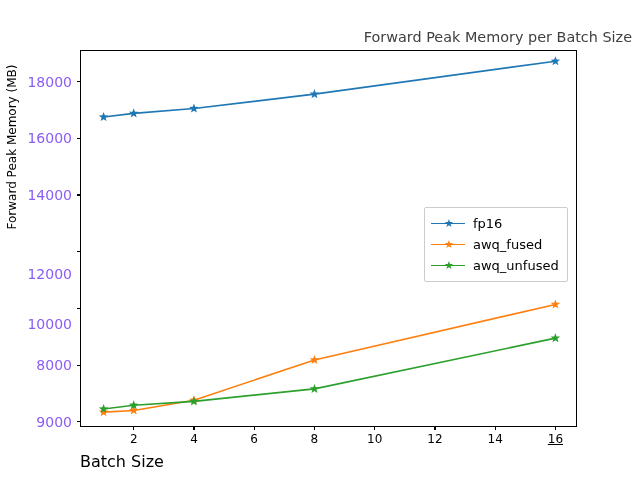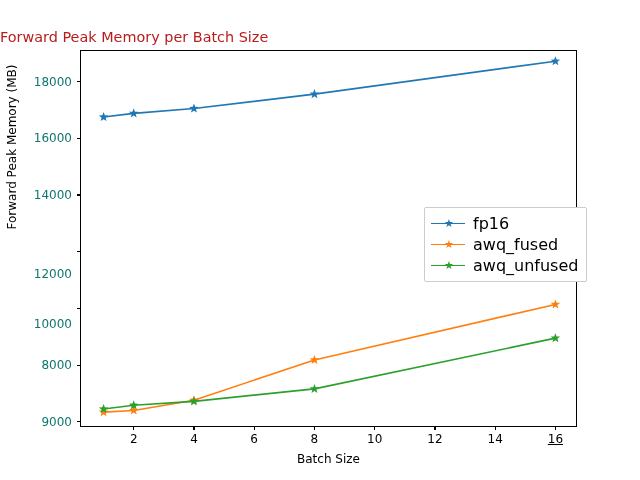--- a/index.html
+++ b/index.html
@@ -8,23 +8,23 @@
     background:#ffffff;
     font-family:"DejaVu Sans", sans-serif;
     overflow:hidden;
   }
   #figure{position:relative;width:640px;height:480px;}
 
   
   #chart-title{
     position:absolute;
     left:0;top:29px;width:632px;
-    text-align:left;
+    text-align:right;
     font-size:14.4px;
-    color:#b91c1c;
+    color:#404040;
     letter-spacing:0px;
   }
 
   
   #plot-area{
     position:absolute;
     left:80px;top:50px;
     width:497px;height:377px;
     border:1.1px solid #000000;
     box-sizing:border-box;
@@ -40,22 +40,22 @@
     right:100%;
     width:3.6px;height:1.1px;
     background:#000000;
     margin-right:0px;
   }
   .ytick-label{
     position:absolute;
     right:100%;
     margin-right:9px;
     transform:translateY(-50%);
-    font-size:12px;
-    color:#0f766e;
+    font-size:14px;
+    color:#8b5cf6;
     white-space:nowrap;
     text-align:right;
   }
   .xtick{
     position:absolute;
     top:100%;
     width:1.1px;height:3.6px;
     background:#000000;
   }
   .xtick-label{
@@ -66,22 +66,22 @@
     font-size:12px;
     color:#000000;
     white-space:nowrap;
   }
 
   
   #xlabel{
     position:absolute;
     left:80px;width:497px;
     top:452px;
-    text-align:center;
-    font-size:12px;
+    text-align:left;
+    font-size:16px;
     color:#000000;
   }
   #ylabel{
     position:absolute;
     left:-88px;top:140px;
     width:200px;
     text-align:center;
     font-size:12px;
     color:#000000;
     transform:rotate(-90deg);
@@ -110,21 +110,21 @@
   }
   .legend-swatch .lline{
     position:absolute;left:0;top:6px;
     width:34px;height:1.6px;
   }
   .legend-swatch .lstar{
     position:absolute;left:13px;top:2.5px;
     font-size:11px;line-height:9px;
   }
   .legend-label{
-    font-size:16px;color:#000000;white-space:nowrap;
+    font-size:13px;color:#000000;white-space:nowrap;
   }
 </style>
 </head>
 <body>
 
 <div id="figure">
 
   <div id="chart-title">Forward Peak Memory per Batch Size</div>
 
   <div id="plot-area">

